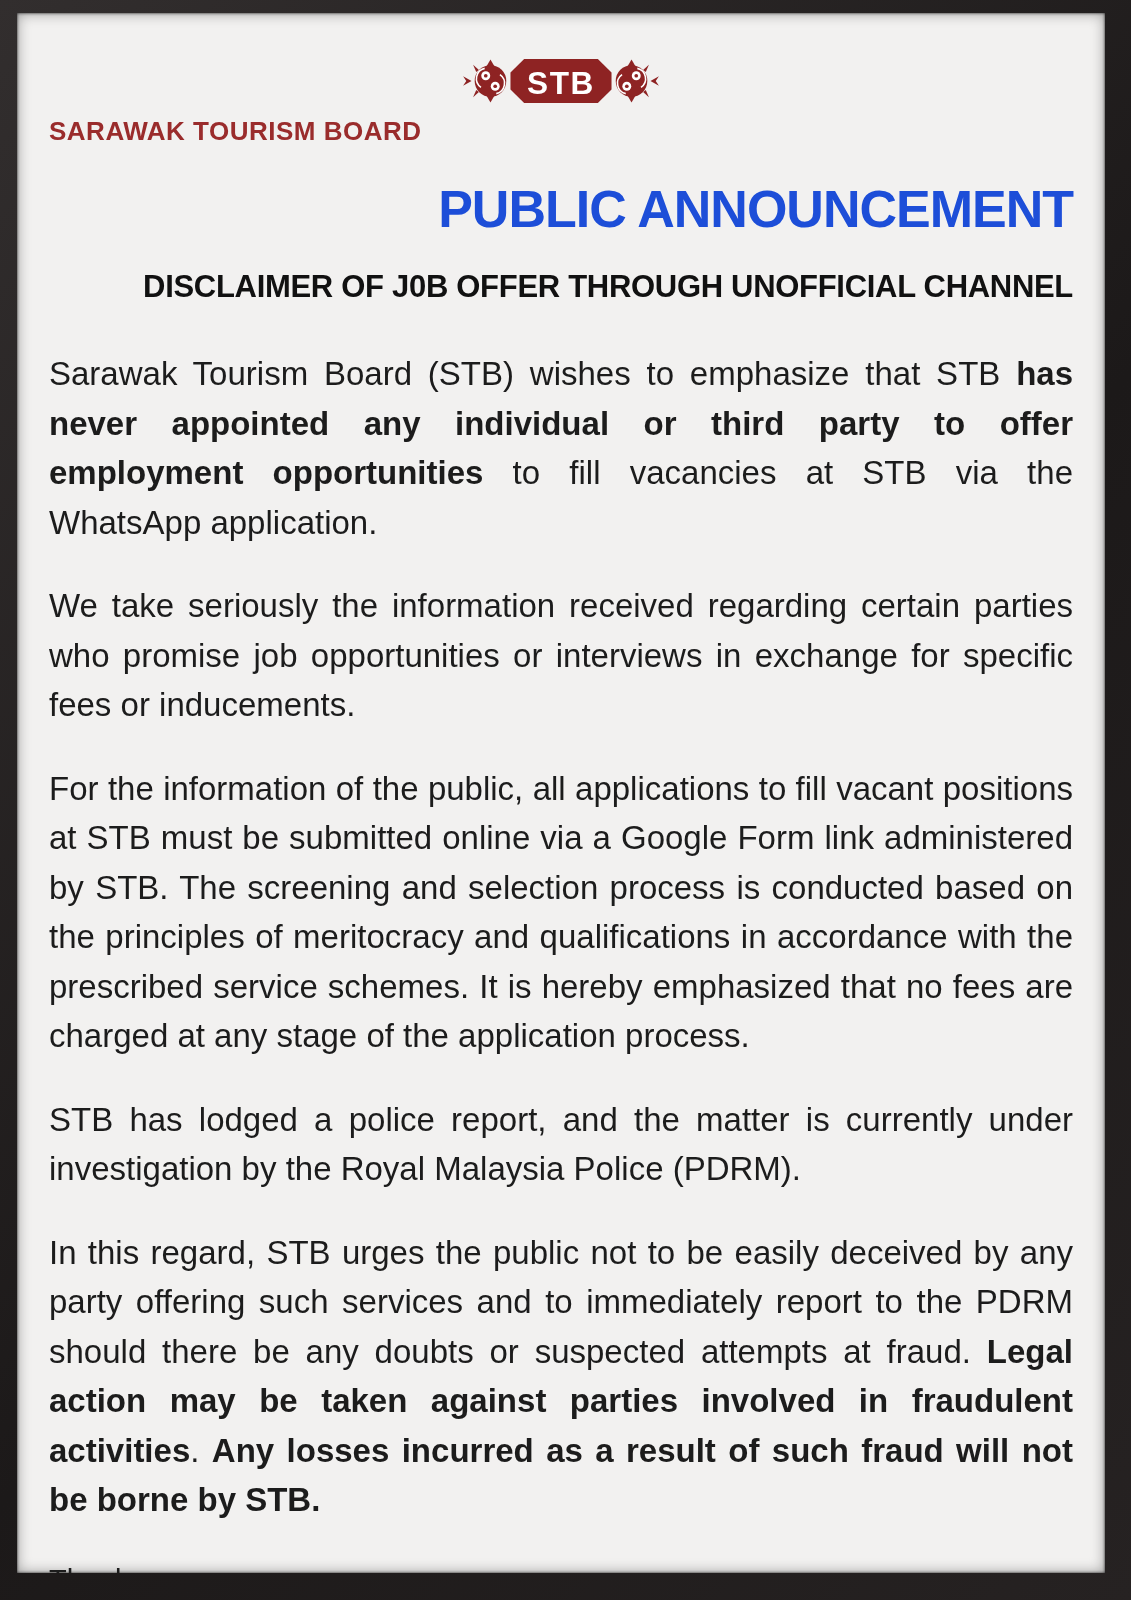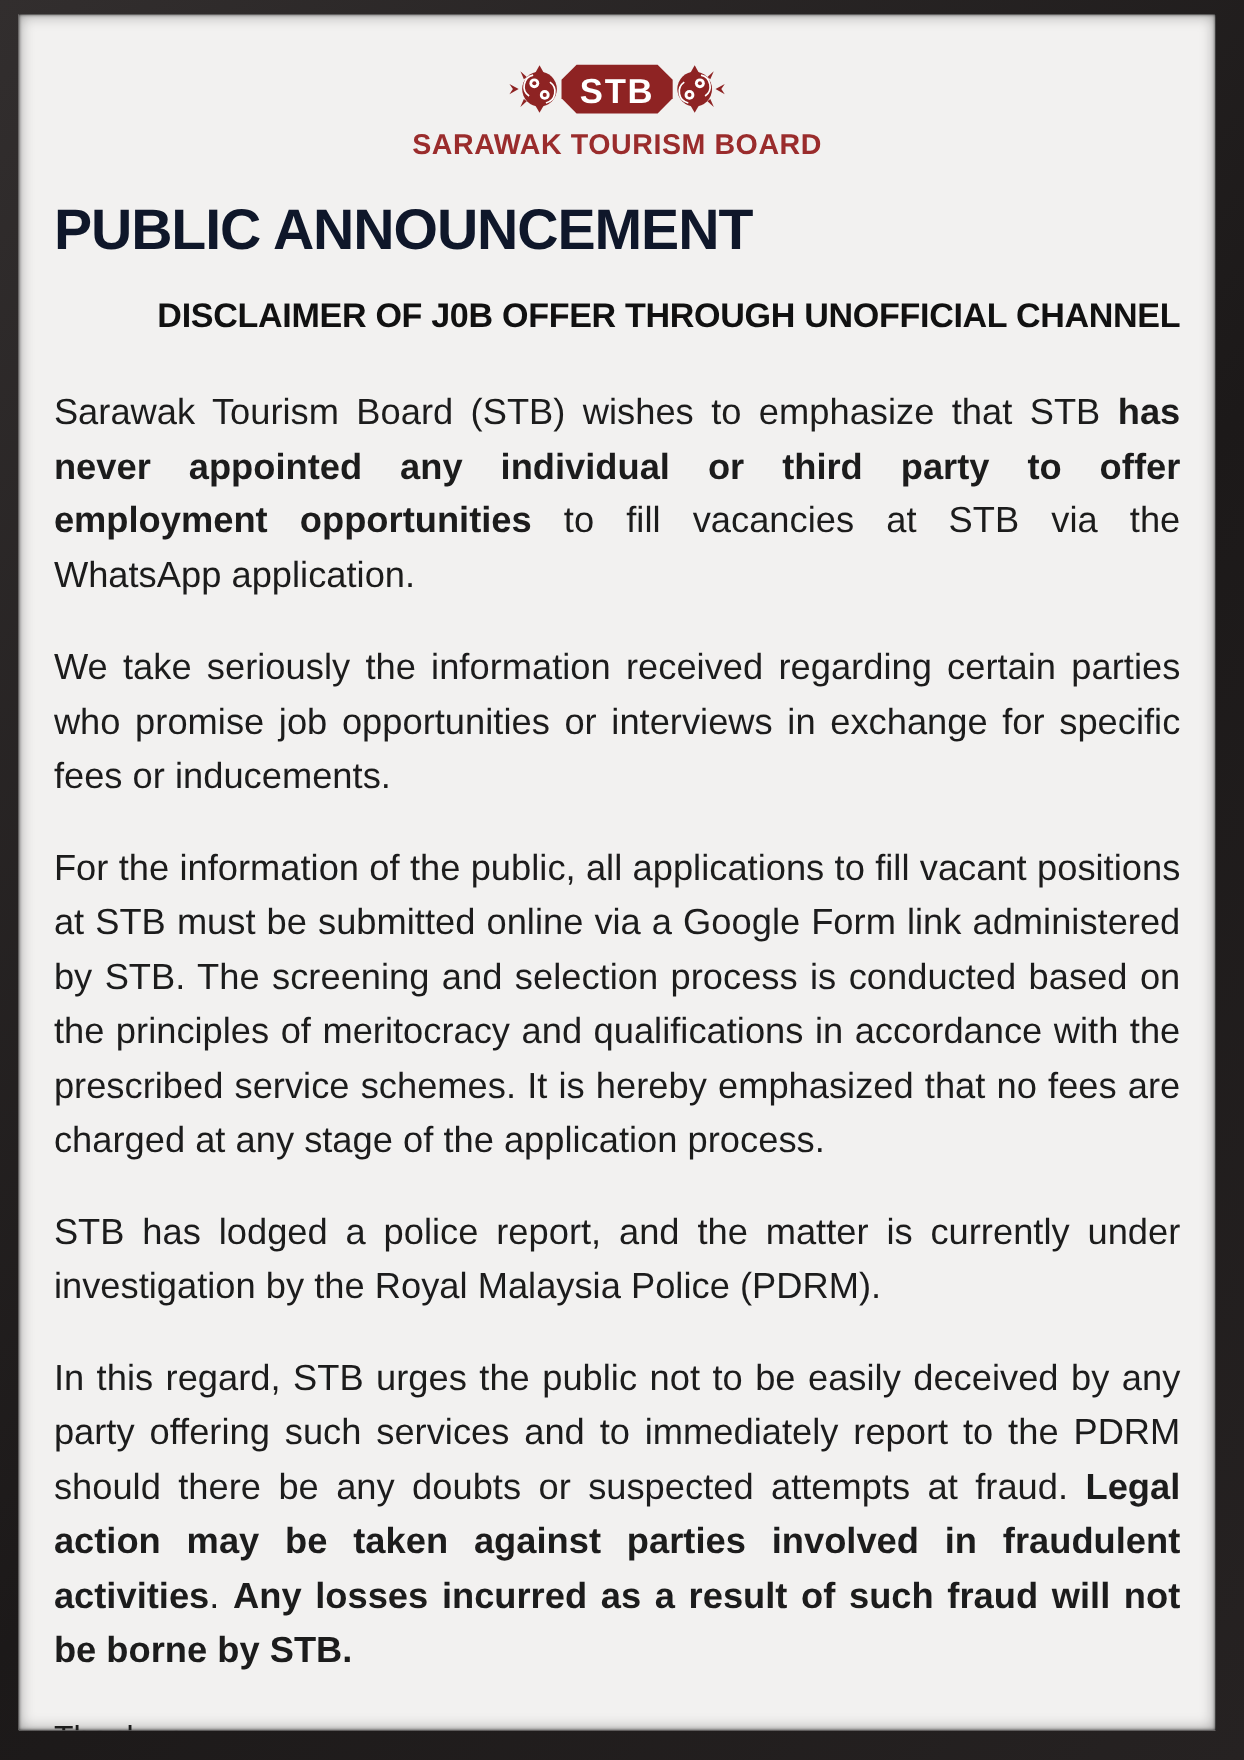--- a/index.html
+++ b/index.html
@@ -23,33 +23,33 @@
     box-shadow:inset 0 0 3px rgba(0,0,0,.85), inset 0 0 14px rgba(0,0,0,.38);
     padding:39px 32px 0 32px;
     overflow:hidden;
     font-family:"Liberation Sans", sans-serif;
     color:var(--text);
   }
   .logo-wrap{text-align:center;}
   .logo-svg{display:block;margin:0 auto;width:200px;height:58px;}
   .org-name{
     margin:6px 0 0 0;
-    text-align:center;
+    text-align:left;
     font-size:26px;
     font-weight:700;
     letter-spacing:.5px;
     color:var(--brand-red-text);
   }
   .title{
     margin:32px 0 0 0;
-    text-align:left;
+    text-align:right;
     font-size:52px;
     font-weight:700;
     letter-spacing:-1px;
-    color:#0f172a;
+    color:#1d4ed8;
   }
   .subtitle{
     margin:30px 0 0 0;
     text-align:right;
     font-size:31px;
     font-weight:700;
     letter-spacing:-.3px;
     white-space:nowrap;
     color:#111;
   }

